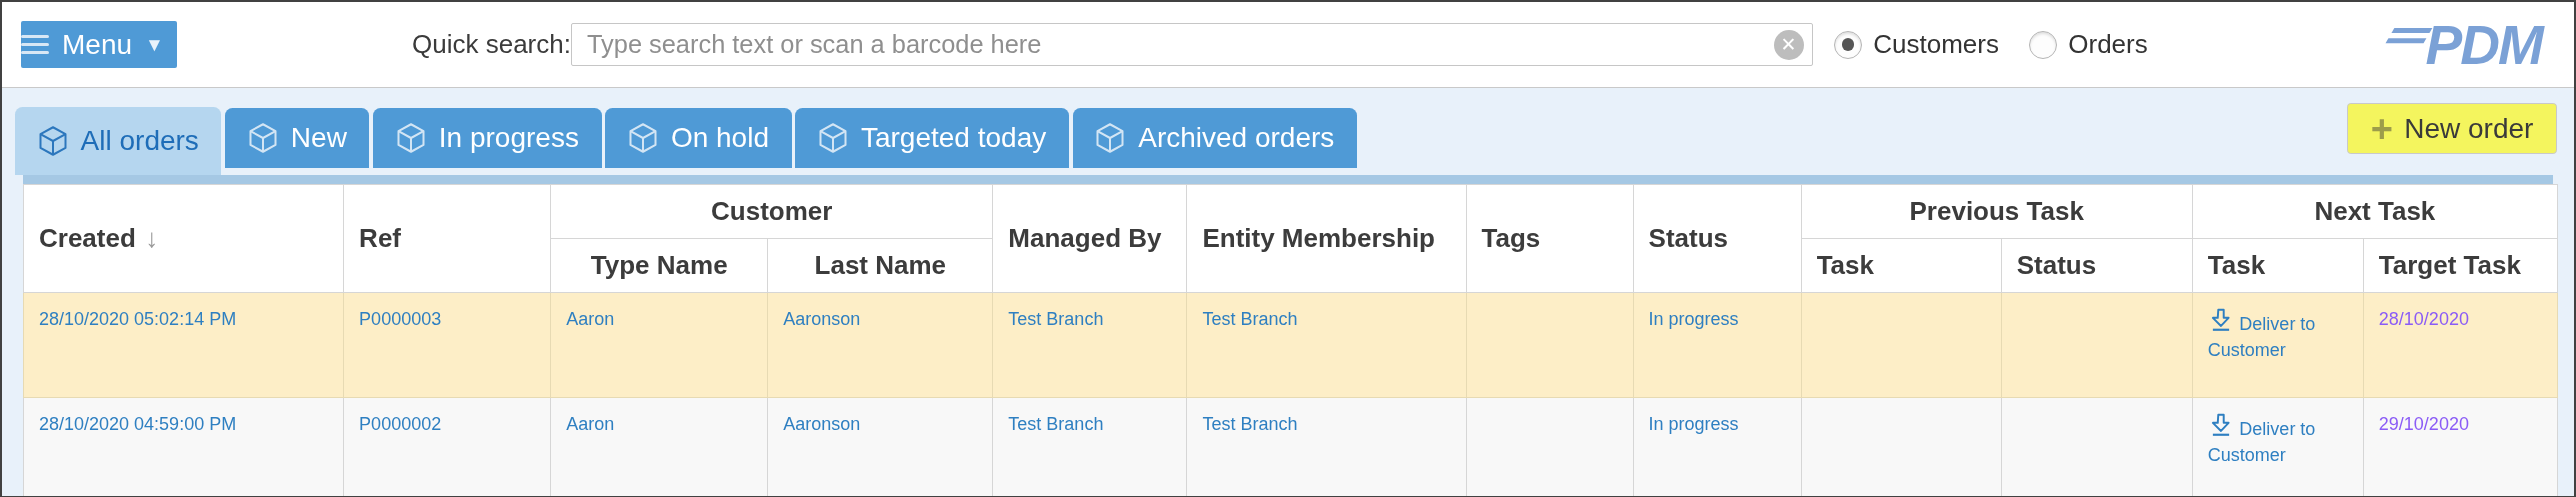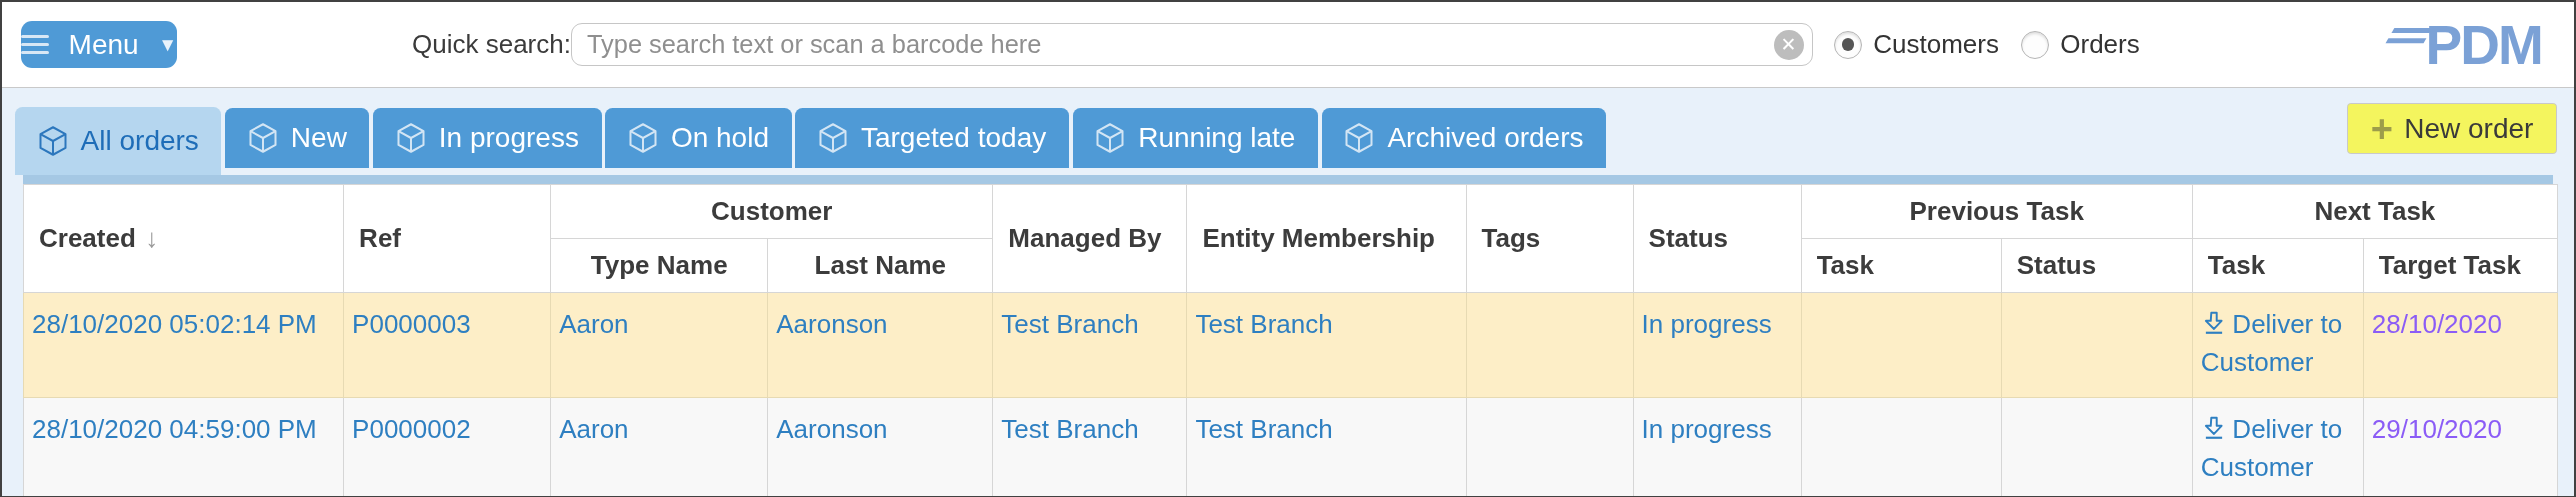--- a/index.html
+++ b/index.html
@@ -17,63 +17,63 @@
   
   .topbar {
     height: 86px; background: #ffffff;
     border-bottom: 1.9px solid #c9c9c9;
     display: flex; align-items: center;
     position: relative;
   }
   .menu-btn {
     margin-left: 19px;
     width: 156px; height: 47px;
-    background: #4f9ad6; border: none; border-radius: 11px;
+    background: #4f9ad6; border: none; border-radius: 2px;
     color: #ffffff; font-size: 28px;
-    display: flex; align-items: center; justify-content: space-between; gap: 13px;
+    display: flex; align-items: center; justify-content: flex-start; gap: 13px;
     cursor: pointer;
   }
   .hamburger { display: inline-flex; flex-direction: column; gap: 5.6px; }
   .hamburger span { display: block; width: 28px; height: 2.8px; background: #d8e7f5; border-radius: 1.9px; }
   .menu-caret { font-size: 19px; color: #e8f2fb; }
 
   .search-group { display: flex; align-items: center; margin-left: 235px; }
   .search-label { font-size: 26px; color: #3b3b3b; margin-right: 0; white-space: nowrap; }
   .search-wrap { position: relative; }
   .search-input {
     width: 1242px; height: 43px;
-    border: 1.9px solid #c6c6c6; border-radius: 11px;
+    border: 1.9px solid #c6c6c6; border-radius: 2px;
     font-size: 25.4px; color: #444; padding: 0 53px 0 15px;
     font-family: "Liberation Sans", "DejaVu Sans", sans-serif;
     outline: none;
   }
   .search-input::placeholder { color: #8f8f8f; }
   .clear-btn {
     position: absolute; right: 9.4px; top: 50%; transform: translateY(-50%);
     width: 30px; height: 30px; border-radius: 50%;
     background: #bdbdbd; color: #ffffff; font-size: 19px; font-weight: bold;
     display: flex; align-items: center; justify-content: center;
     cursor: pointer;
   }
-  .radios { display: flex; align-items: center; margin-left: 21px; gap: 22px; }
+  .radios { display: flex; align-items: center; margin-left: 21px; gap: 30px; }
   .radio { display: flex; align-items: center; gap: 11.3px; cursor: pointer; }
   .radio-circle {
     width: 28px; height: 28px; border-radius: 50%;
     border: 1.9px solid #b5b5b5; background: #fdfdfd;
     box-shadow: inset 0 1.9px 2.8px rgba(0,0,0,.12);
     display: flex; align-items: center; justify-content: center;
   }
   .radio-circle.checked::after {
     content: ""; width: 12.2px; height: 12.2px; border-radius: 50%; background: #555;
   }
   .radio-text { font-size: 26px; color: #333; }
 
   .logo { margin-left: auto; margin-right: 32px; display: flex; align-items: baseline; user-select: none; }
   .logo-pdm {
-    font-size: 55px; font-weight: bold; 
+    font-size: 55px; font-weight: bold; font-style: italic;
     color: #7ba1d6; letter-spacing: -1.9px; position: relative; padding-left: 32px;
   }
   .logo-pdm::before {
     content: ""; position: absolute; left: 0; top: 15px;
     width: 38px; height: 4.7px; background: #7ba1d6;
     box-shadow: 0 10.3px 0 #7ba1d6;
     transform: skewX(-30deg);
   }
   .logo-web { font-size: 41px; color: #9b9b9b; letter-spacing: 15px; margin-left: 13px; }
 
@@ -116,22 +116,22 @@
   }
   thead tr.group-row { height: 54px; }
   thead tr.sub-row { height: 54px; }
   th.span-col { vertical-align: middle; }
   th.group { text-align: center; vertical-align: middle; }
   th.sub { font-weight: bold; }
   th.sub.centered { text-align: center; }
   .sort-arrow { color: #9a9a9a; font-size: 26px; margin-left: 9.4px; }
 
   tbody td {
-    font-size: 26px; color: #2e7fc1;
-    vertical-align: top; padding: 13px 8px; line-height: 1.45;
+    font-size: 18px; color: #2e7fc1;
+    vertical-align: top; padding: 13px 15px; line-height: 1.45;
   }
   tr.row-a { background: #fdeec7; }
   tr.row-a td { border-color: #e7dab3; border-top: 1.9px solid #c9c9c9; }
   tr.row-b { background: #f8f8f8; }
   tr.row-b td { border-top: 1.9px solid #e0e0e0; }
   tr.data-row { height: 105px; }
   td.date-red { color: #8b5cf6; }
   .task-link { display: inline; }
   .dl-icon { width: 26px; height: 28px; vertical-align: -3.8px; margin-right: 5.6px; }
 </style>
@@ -211,26 +211,20 @@
       <svg class="cube" viewBox="0 0 24 24">
           <use href="#cube-icon"></use>
         </svg>
       <span>On hold</span>
     </button>
     <button class="tab">
       <svg class="cube" viewBox="0 0 24 24">
           <use href="#cube-icon"></use>
         </svg>
       <span>Targeted today</span>
-    </button>
-    <button class="tab">
-      <svg class="cube" viewBox="0 0 24 24">
-          <use href="#cube-icon"></use>
-        </svg>
-      <span>Running late</span>
     </button>
     <button class="tab">
       <svg class="cube" viewBox="0 0 24 24">
           <use href="#cube-icon"></use>
         </svg>
       <span>Archived orders</span>
     </button>
 
     <button class="new-order-btn">
       <span class="plus">+</span>

